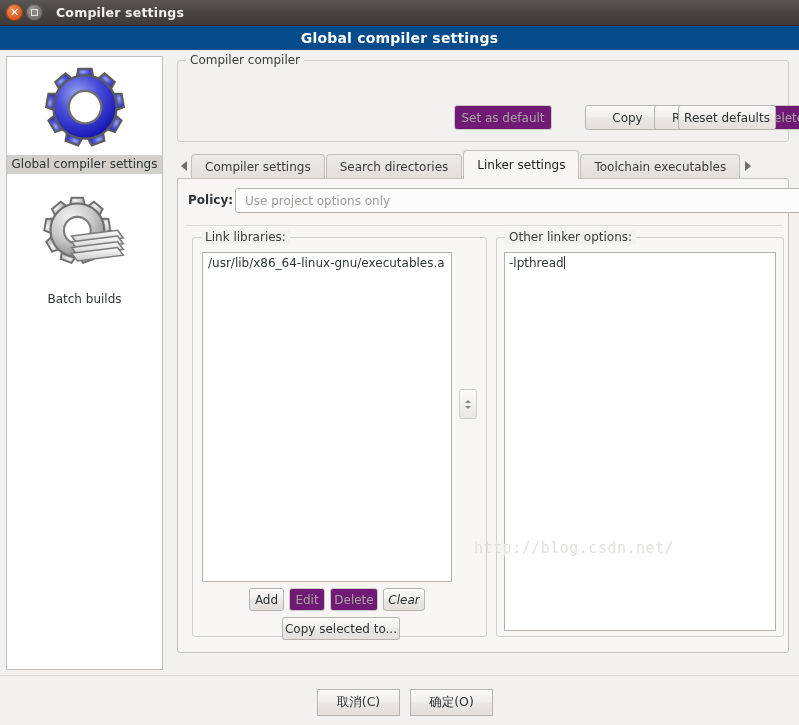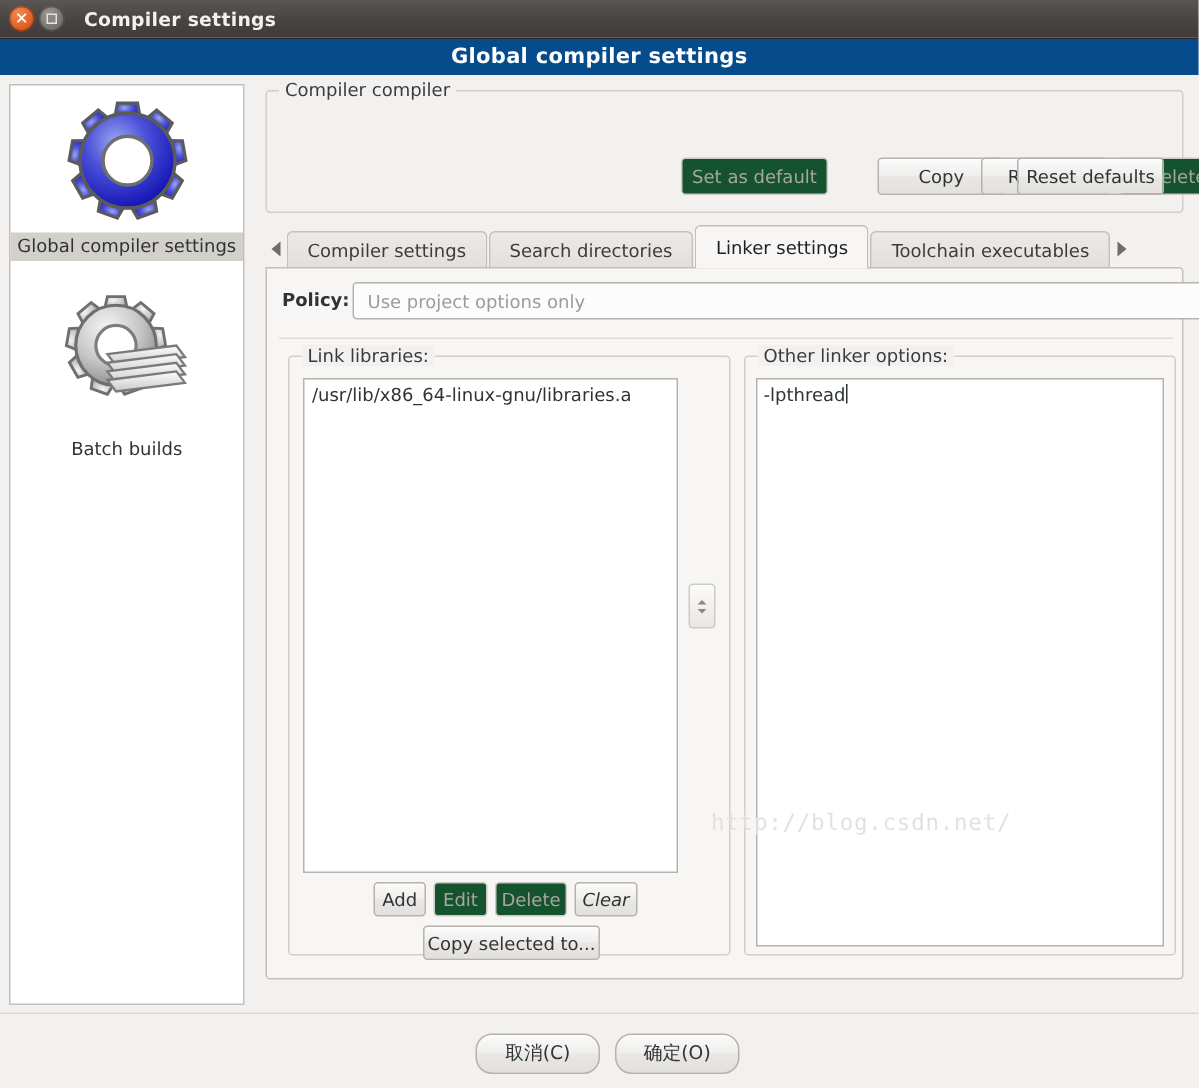--- a/index.html
+++ b/index.html
@@ -140,21 +140,21 @@
 
   .btn {
     position: absolute;
     background: linear-gradient(to bottom, #fbfbfa 0%, #f0eeec 48%, #e9e7e4 52%, #e3e0dd 100%);
     border: 1px solid #b6b2ad; border-radius: 3px;
     font-size: 12px; color: #2e3436;
     display: flex; align-items: center; justify-content: center;
     box-shadow: inset 0 1px 0 rgba(255,255,255,.75);
     cursor: default; white-space: nowrap;
   }
-  .btn.disabled { color: #a8a5a1; background: #14532d; border-color: #ccc8c3; box-shadow:none; }
+  .btn.disabled { color: #a8a5a1; background: #701a75; border-color: #ccc8c3; box-shadow:none; }
 
   .b-setdefault { left: 282px; top: 55px; width: 98px; height: 25px; }
   .b-copy       { left: 413px; top: 55px; width: 85px; height: 25px; }
   .b-rename     { left: 482px; top: 55px; width: 85px; height: 25px; }
   .b-delete     { left: 574px; top: 55px; width: 77px; height: 25px; }
 
   
   .tabbar {
     position: absolute; left: 5px; top: 100px; width: 612px; height: 29px;
     display: flex; align-items: flex-end;
@@ -259,21 +259,21 @@
     position: absolute; left: 0; top: 675px; width: 799px; height: 1px;
     background: #dcd9d4;
   }
   .action-area {
     position: absolute; left: 0; top: 676px; width: 799px; height: 49px;
     background: #f2f1f0;
   }
   .abtn {
     position: absolute; top: 13px; height: 27px; width: 83px;
     background: linear-gradient(to bottom, #fbfbfa 0%, #f0eeec 48%, #e9e7e4 52%, #e2dfdc 100%);
-    border: 1px solid #b6b2ad; border-radius: 11px;
+    border: 1px solid #b6b2ad; border-radius: 0;
     display: flex; align-items: center; justify-content: center;
     font-size: 12.5px; color: #2e3436; cursor: default;
     box-shadow: inset 0 1px 0 rgba(255,255,255,.8);
   }
   .a-cancel { left: 317px; }
   .a-ok     { left: 410px; }
 </style>
 </head>
 <body>
 
@@ -399,21 +399,21 @@
           <span class="tri-down"></span>
         </div>
       </div>
 
       <div class="hr"></div>
 
       <div class="frame grp-links">
         <div class="frame-title">Link libraries:</div>
 
         <div class="listbox lb-links">
-          <div class="li">/usr/lib/x86_64-linux-gnu/libraries.a</div>
+          <div class="li">/usr/lib/x86_64-linux-gnu/executables.a</div>
         </div>
 
         <div class="mini-spin">
           <span class="tri-up-s"></span>
           <span class="tri-down-s"></span>
         </div>
 
         <div class="btn lbtn lb-add">Add</div>
         <div class="btn lbtn lb-edit disabled">Edit</div>
         <div class="btn lbtn lb-del disabled">Delete</div>

